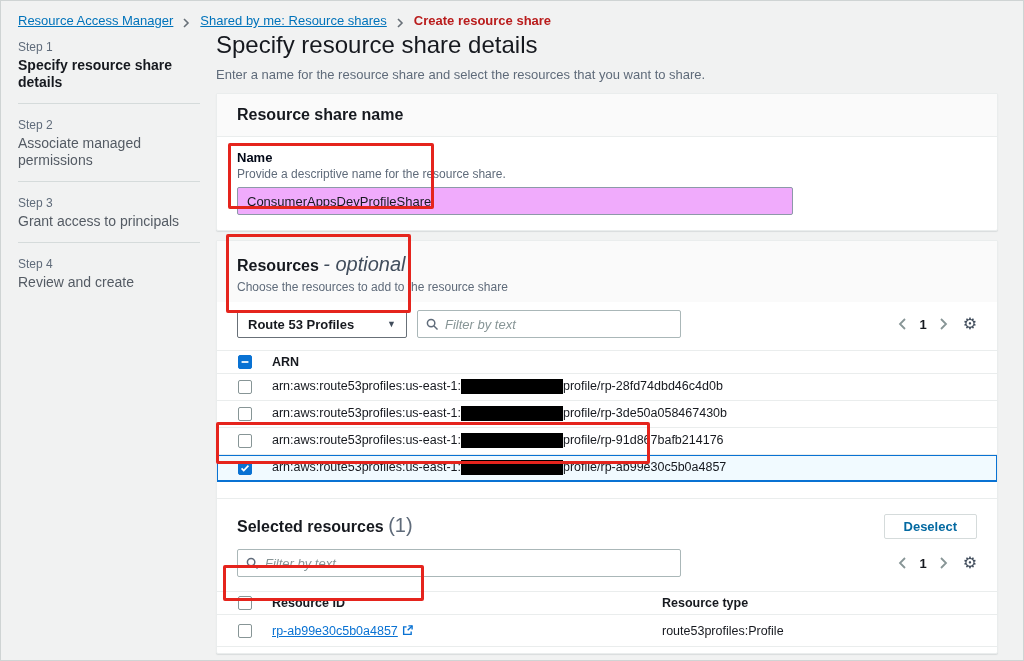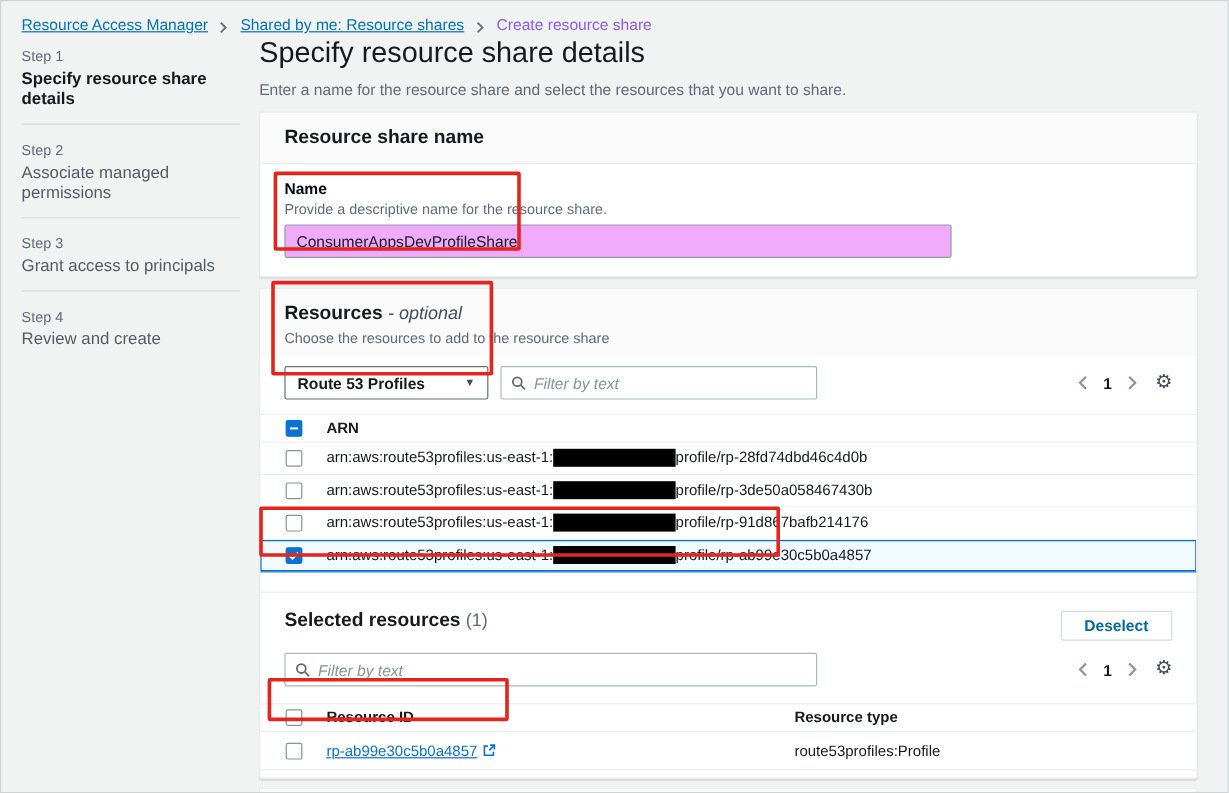--- a/index.html
+++ b/index.html
@@ -5,37 +5,37 @@
   * { box-sizing: border-box; margin: 0; padding: 0; }
   html,body { background:#ffffff; }
   body { font-family: "Liberation Sans", "DejaVu Sans", sans-serif; color:#16191f; }
   .screen {
     position: relative; width: 1024px; height: 661px;
     background: #f1f2f2; border: 1px solid #cfd4d4; overflow: hidden;
   }
   
   .breadcrumb { position:absolute; left:17px; top:12px; display:flex; align-items:flex-end; gap:9px; font-size:13px; }
   .breadcrumb a { color:#0073bb; text-decoration:underline; cursor:pointer; }
-  .breadcrumb .current { color:#8b5cf6; font-weight:400; }
+  .breadcrumb .current { color:#b91c1c; font-weight:700; }
   .crumb-sep { display:inline-flex; color:#687078; }
   
   .steps { position:absolute; left:17px; top:38px; width:182px; }
   .step-num { font-size:12px; line-height:16px; color:#5f6b7a; }
   .step-label { font-size:14px; line-height:17px; color:#545b64; margin-top:2px; }
   .step.active .step-label { color:#16191f; font-weight:700; }
   .step-divider { border:none; border-top:1px solid #d5dbdb; margin:12px 0 13px; }
   
   .main { position:absolute; left:215px; top:30px; width:782px; }
   h1.page-title { font-size:24px; font-weight:500; line-height:28px; color:#16191f; }
   .page-desc { font-size:13px; color:#5f6b7a; margin-top:8px; }
   .card { background:#ffffff; border:1px solid #eaeded; border-radius:2px; box-shadow:0 1px 1px rgba(0,28,36,.1); }
   .card-header { background:#fafafa; padding:12px 20px; border-bottom:1px solid #eaeded; }
   .card-header.no-line { border-bottom:none; padding-bottom:8px; }
   h2.card-title { font-size:16px; font-weight:700; color:#16191f; display:inline; }
-  .optional { font-size:15px; font-style:italic; font-weight:400; color:#414d5c; }
+  .optional { font-size:20px; font-style:italic; font-weight:400; color:#414d5c; }
   .section-desc { font-size:12px; color:#5f6b7a; margin-top:4px; }
   
   .card-name { margin-top:11px; }
   .card-name .card-body { padding:13px 20px 15px; }
   .field-label { font-size:13px; font-weight:700; color:#000716; }
   .field-desc { font-size:12px; color:#5f6b7a; margin-top:2px; }
   .text-input {
     margin-top:6px; width:556px; height:28px; border:1px solid #8d99a8; border-radius:2px;
     padding:0 9px; font-size:13px; font-family:inherit; color:#16191f; background:#f0abfc;
   }

